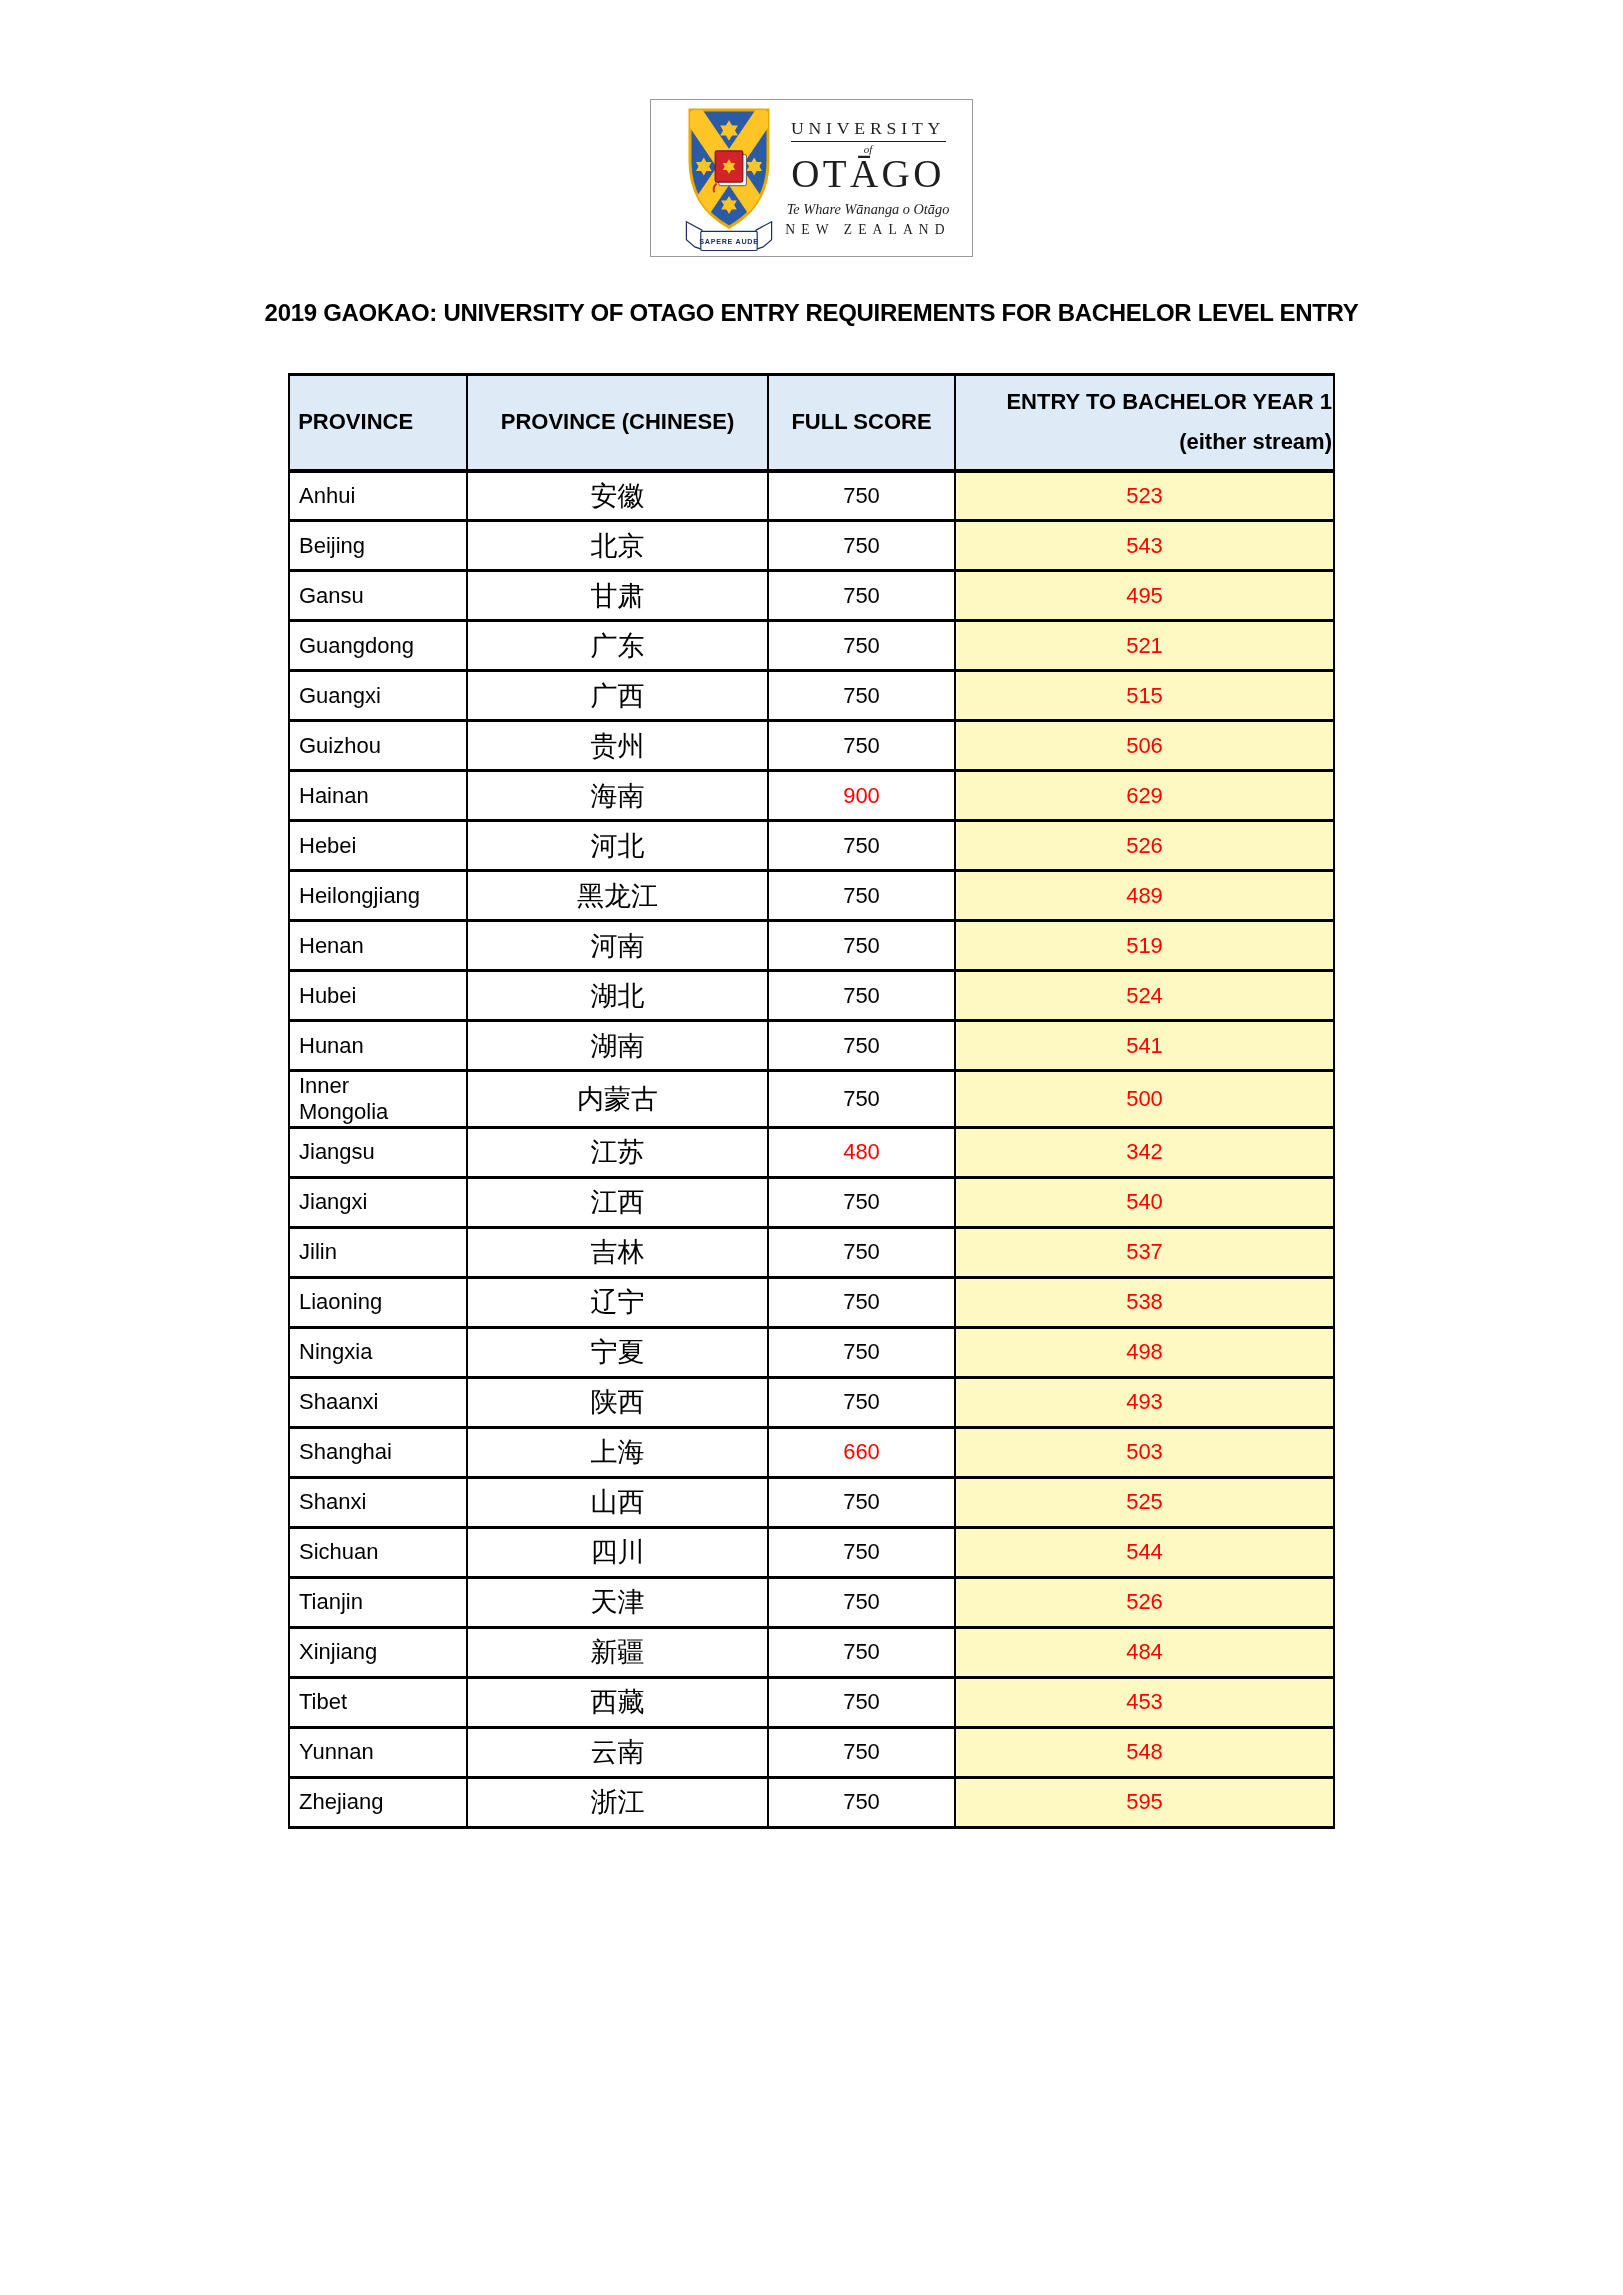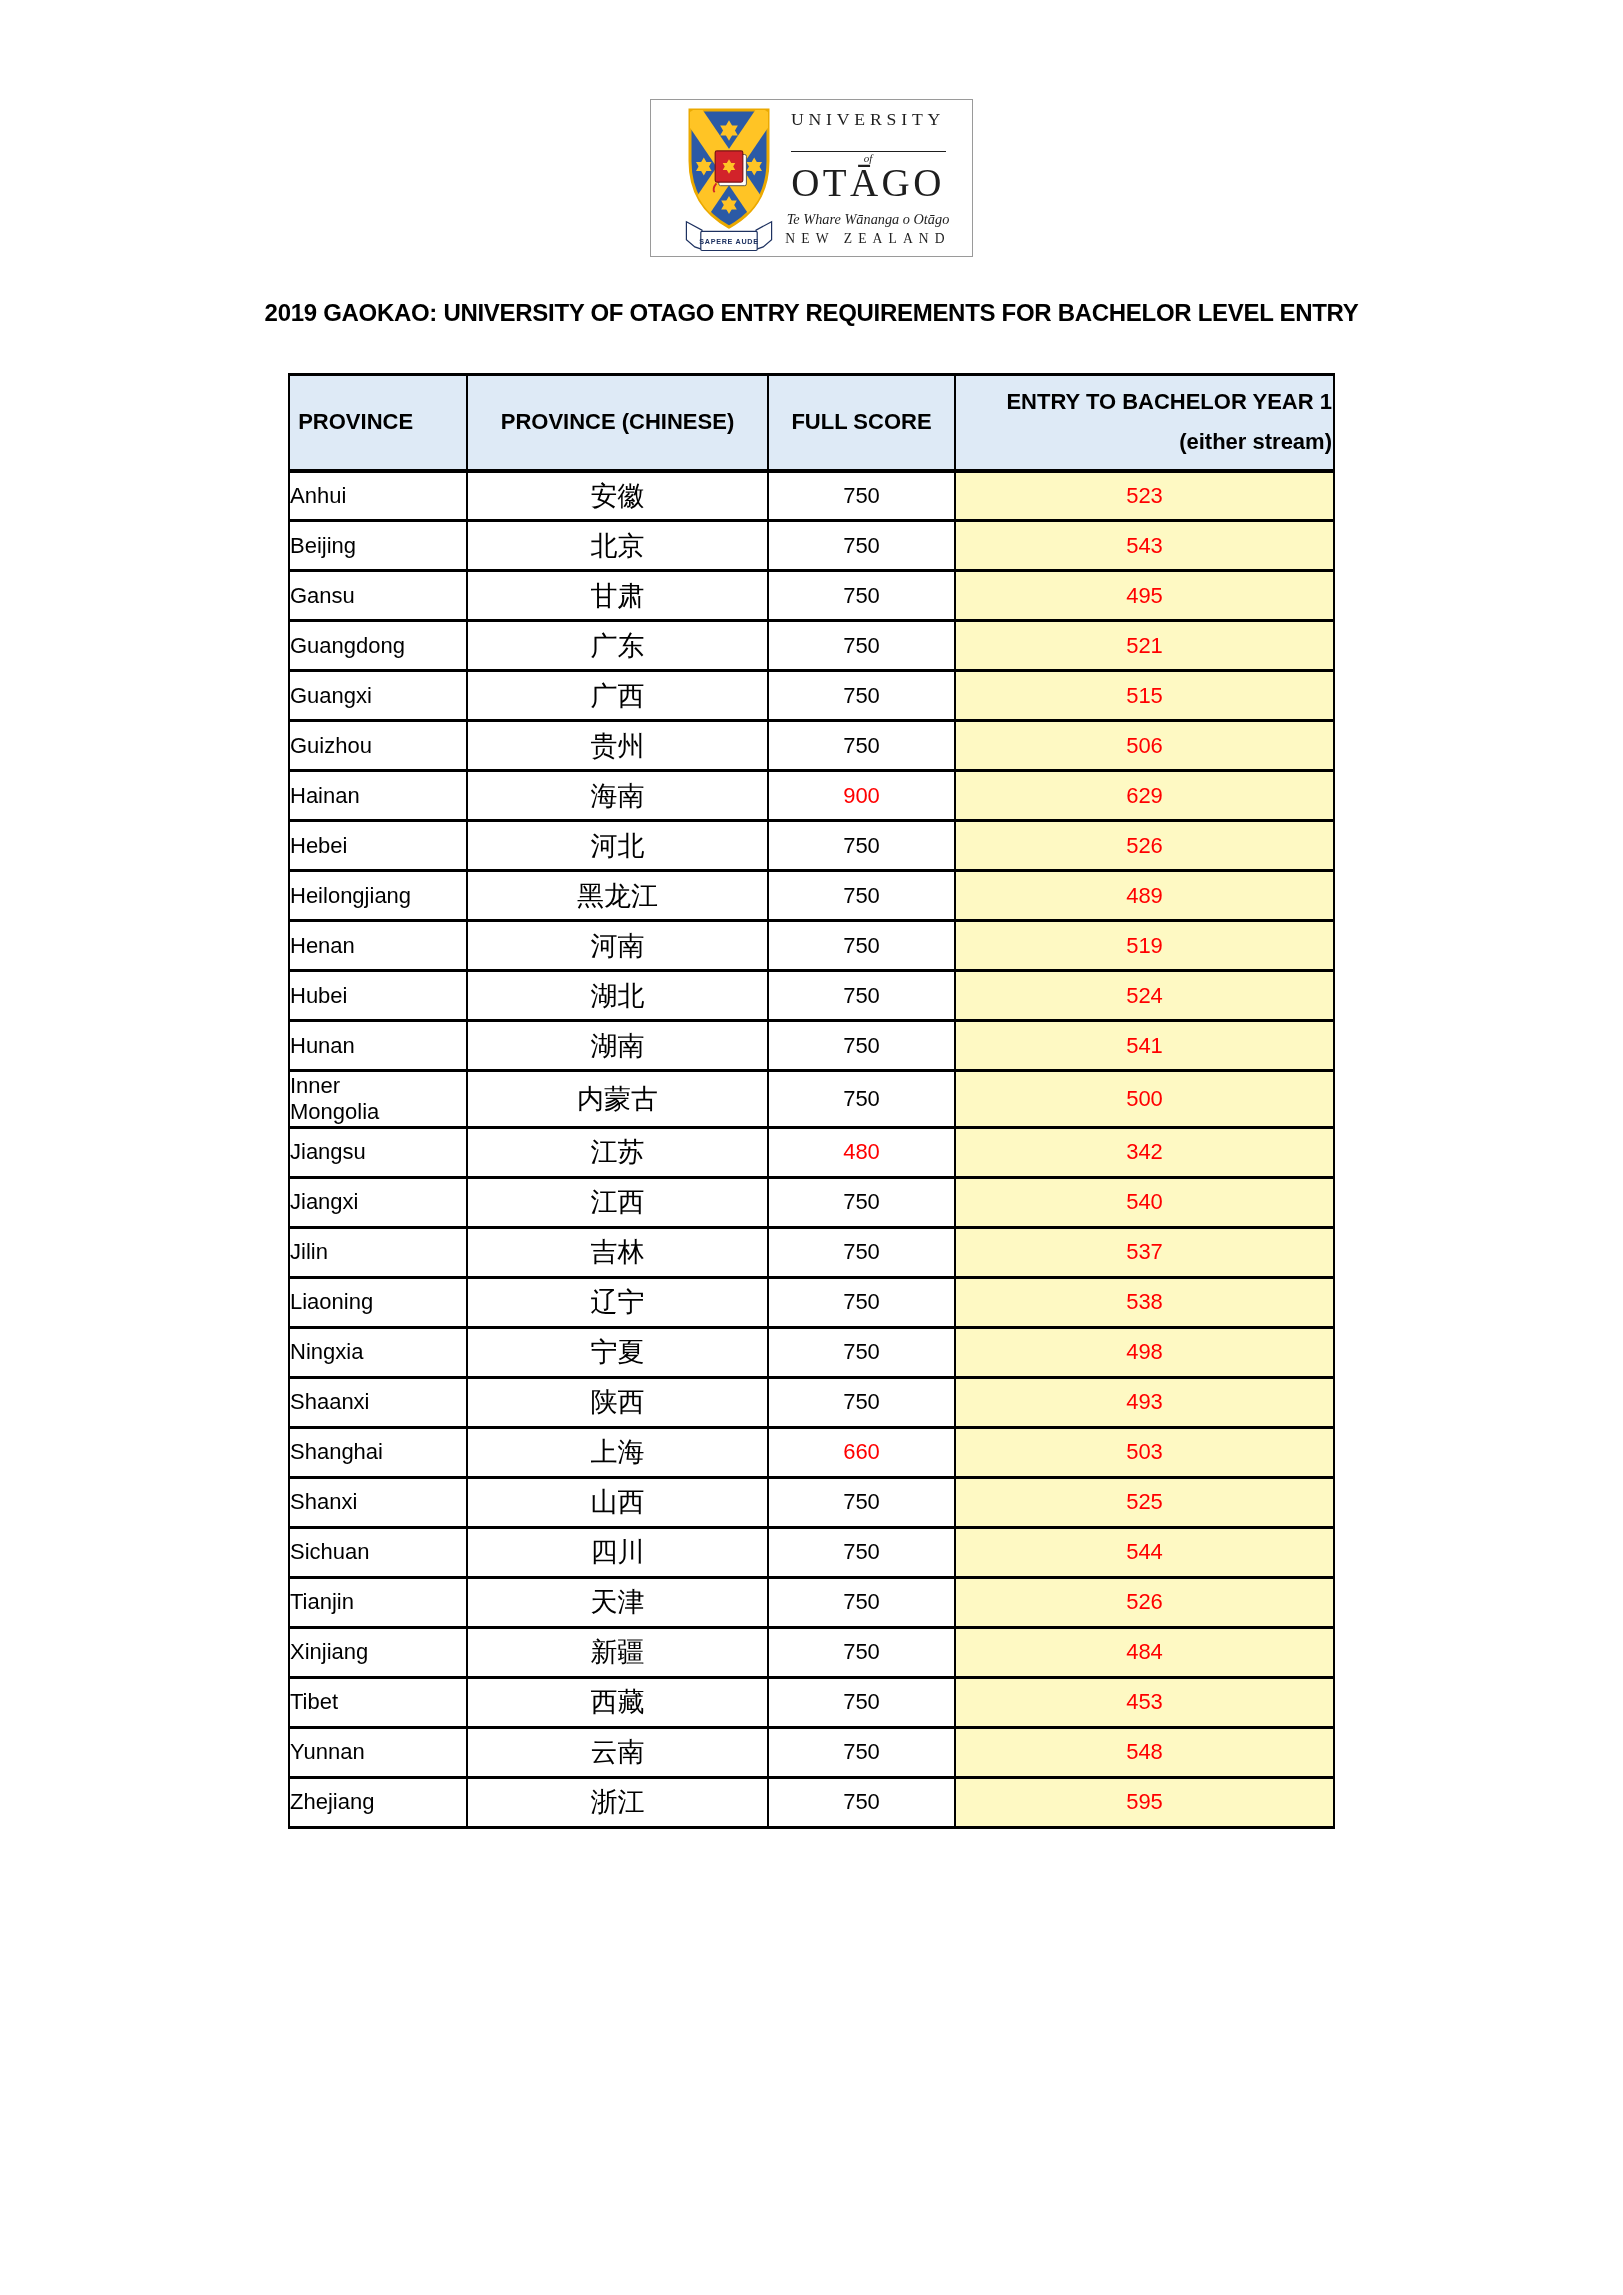--- a/index.html
+++ b/index.html
@@ -35,21 +35,21 @@
     width: 155px;
     display: flex;
     flex-direction: column;
     align-items: center;
     font-family: "Liberation Serif", "DejaVu Serif", serif;
     color: #1e1e1e;
   }
   .lt-university {
     font-size: 17.7px;
     letter-spacing: 4.8px;
-    padding-bottom: 21px;
+    padding-bottom: 2px;
     border-bottom: 1.4px solid #1e1e1e;
     width: 100%;
     text-align: center;
     white-space: nowrap;
   }
   .lt-of { font-style: italic; font-size: 11px; margin-top: 0.7px; }
   .lt-otago {
     font-size: 39px;
     letter-spacing: 3.4px;
     margin-top: -4.1px;
@@ -109,21 +109,21 @@
     padding-left: 12.3px;
     white-space: pre-line;
     line-height: 40px;
   }
   .req-table td {
     height: 50px;
     font-size: 22px;
     vertical-align: middle;
     background: #fff;
   }
-  td.c-en   { text-align: left; padding-left: 0; padding-right: 38px; line-height: 1.18; }
+  td.c-en   { text-align: left; padding-left: 9px; padding-right: 38px; line-height: 1.18; }
   td.c-zh   { text-align: center; font-size: 27px; }
   td.c-full { text-align: center; }
   td.c-entry {
     text-align: center;
     color: #FF0000;
     background: #fef9c3;
   }
   .red { color: #FF0000; }
 </style>
 </head>

